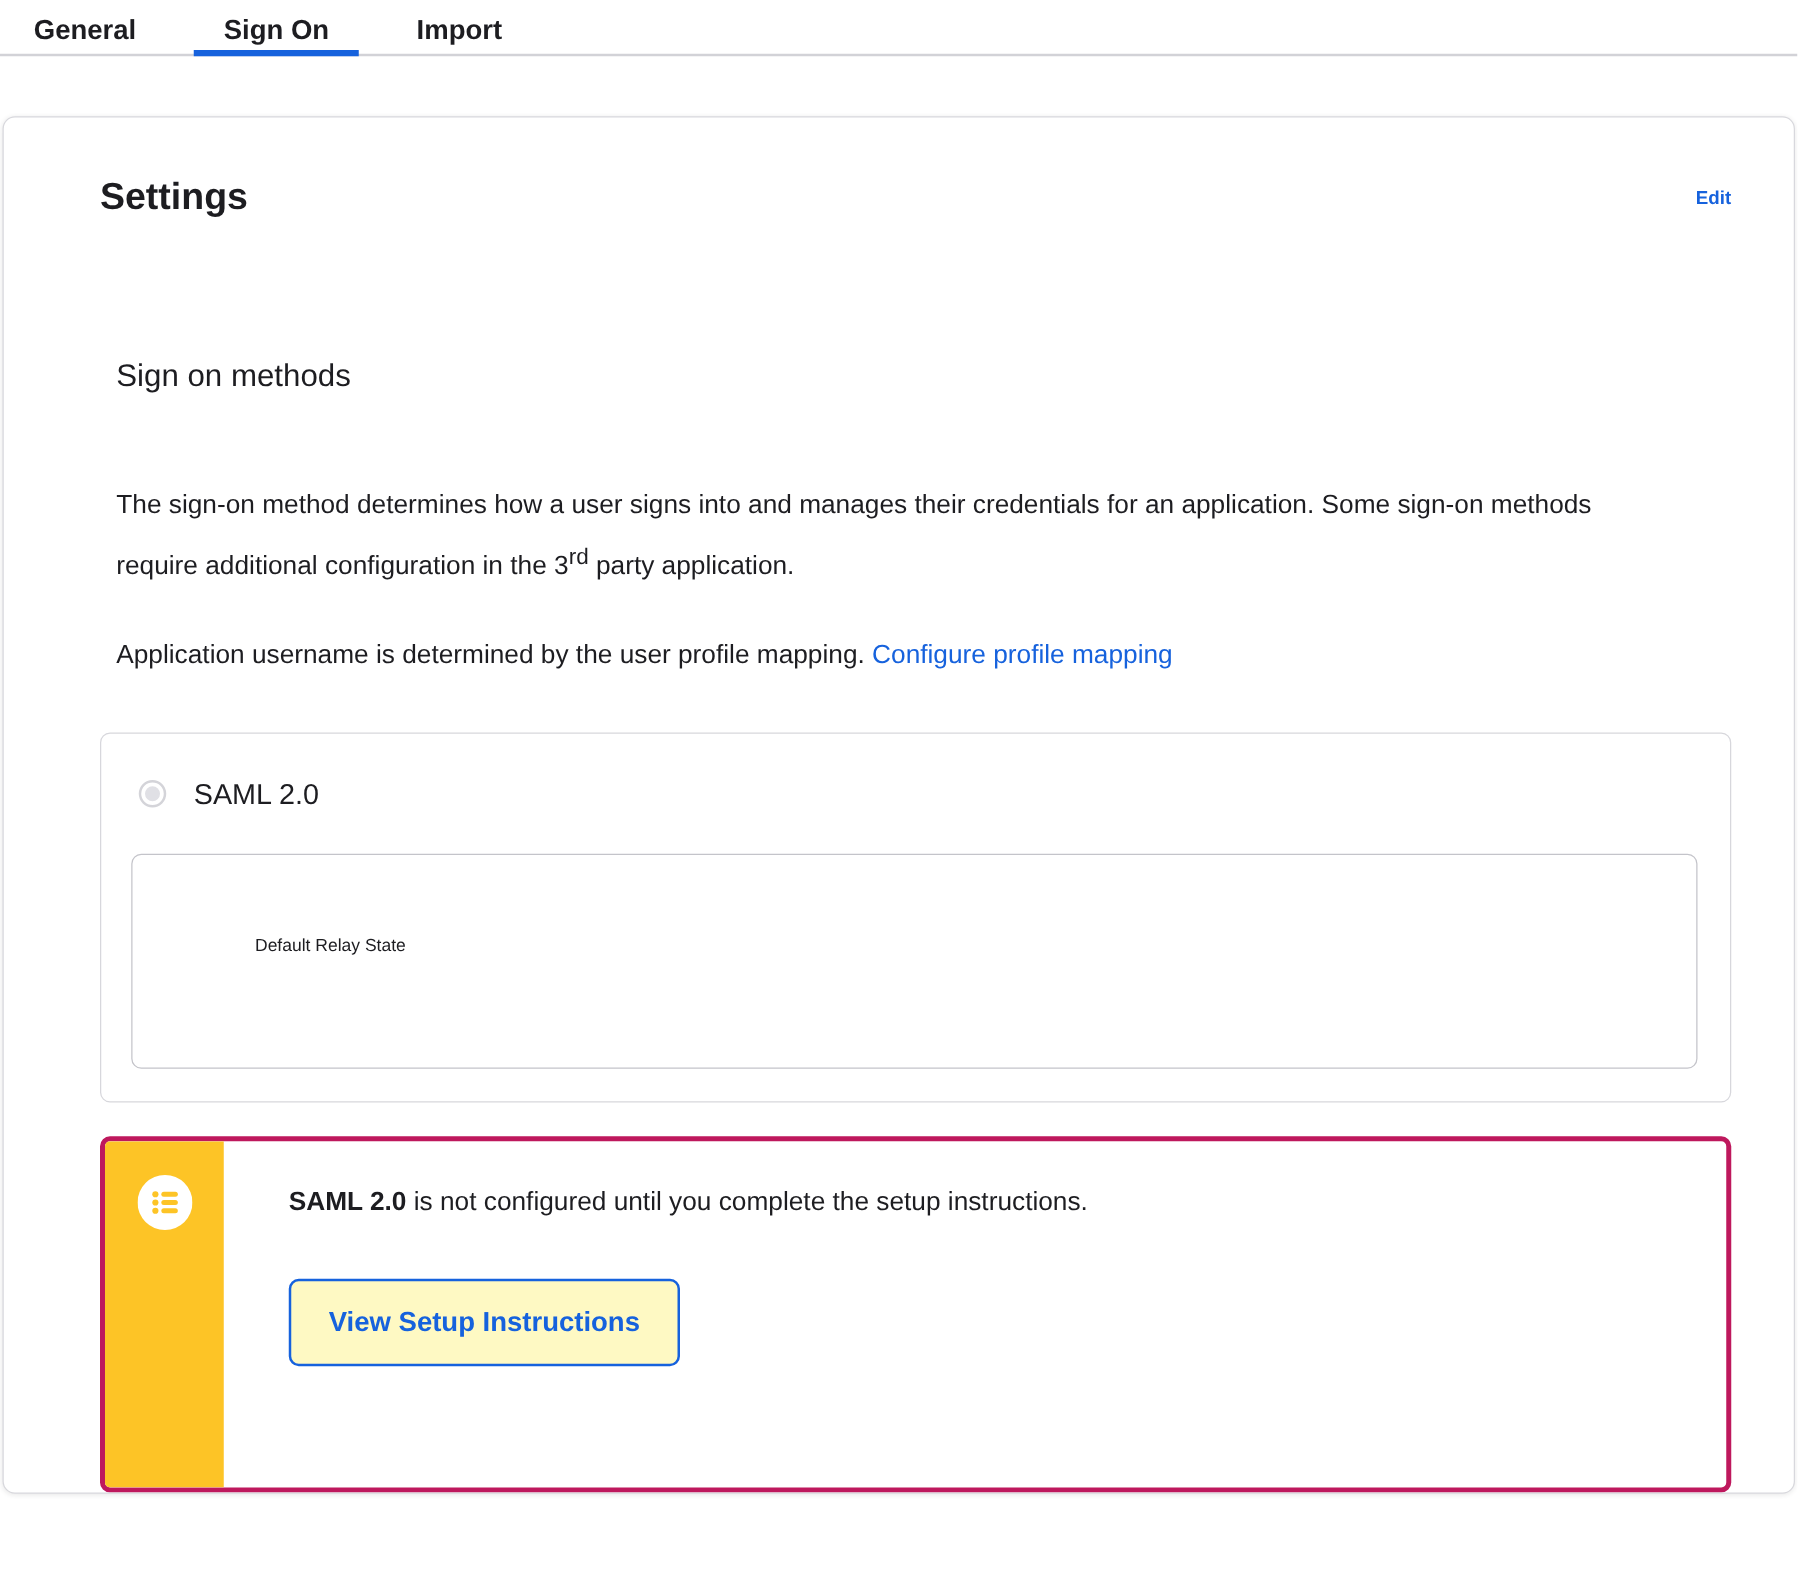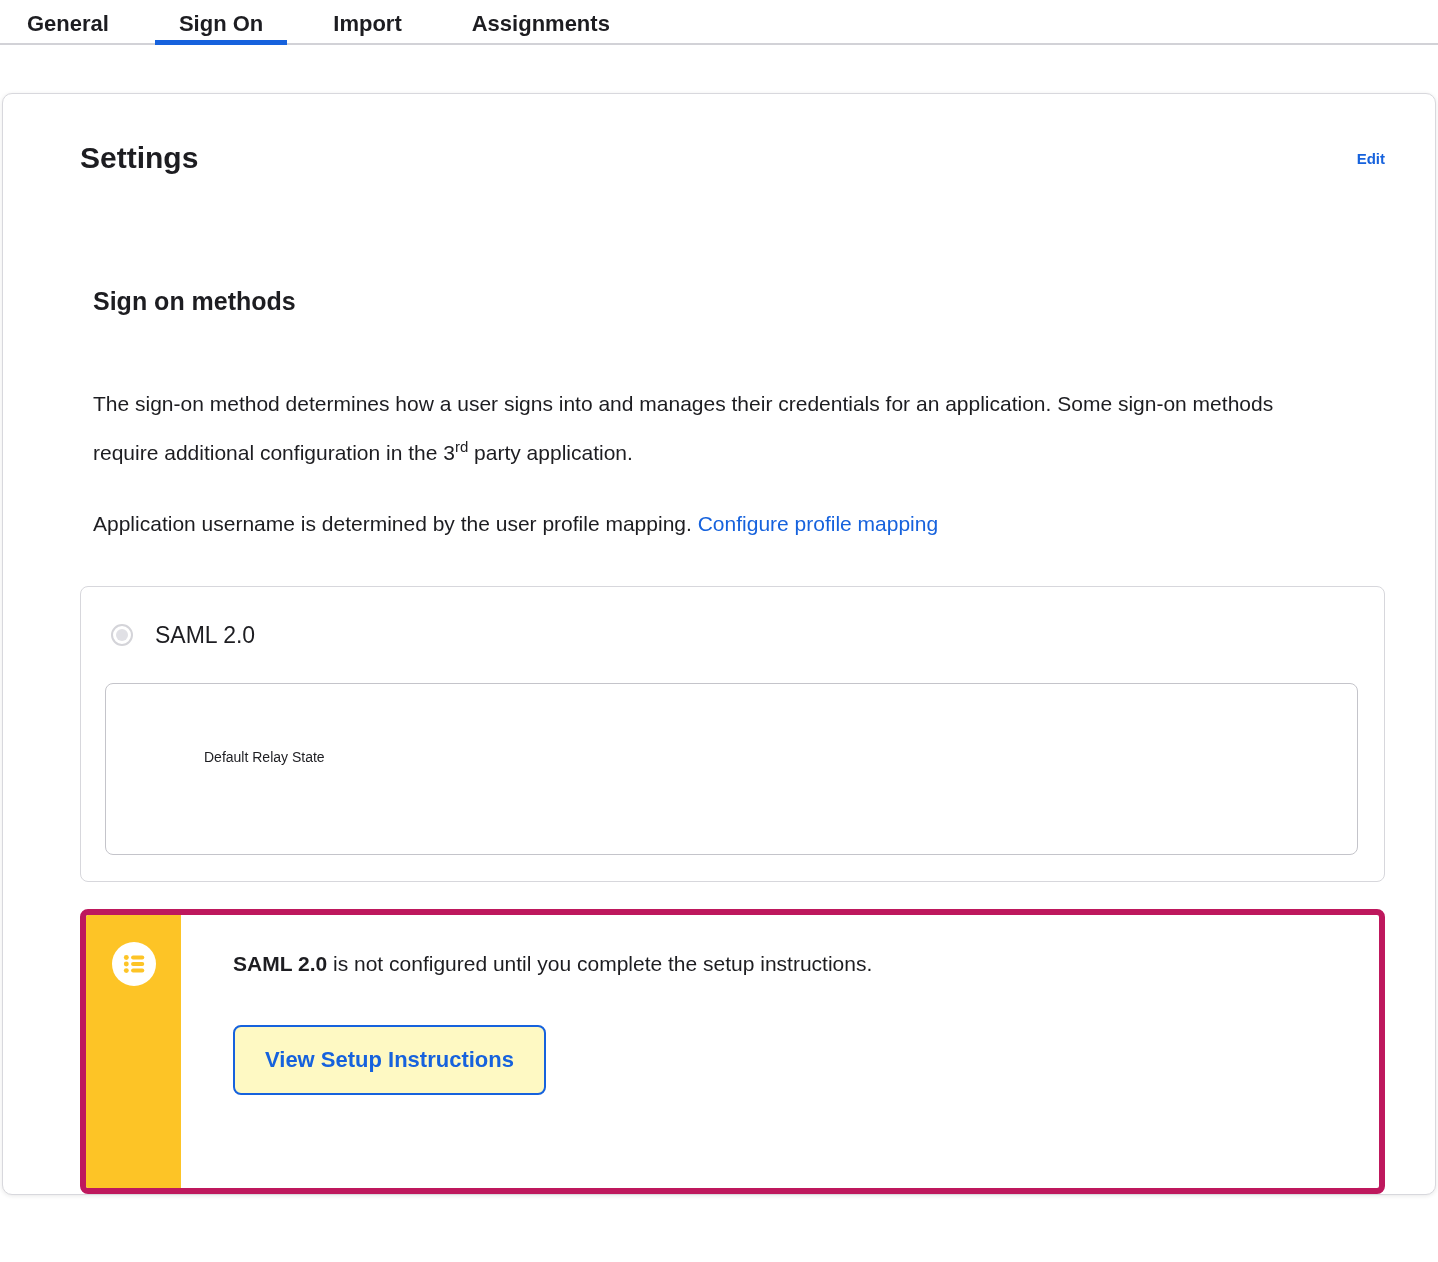--- a/index.html
+++ b/index.html
@@ -55,30 +55,30 @@
   .card-title{
     margin:0;font-size:30px;line-height:36px;font-weight:bold;color:var(--text);
   }
   .edit-link{
     margin-top:10px;
     font-size:15px;font-weight:bold;color:var(--accent);cursor:pointer;
   }
 
   .section-title{
     margin:110px 0 0 13px;
-    font-size:25px;line-height:30px;font-weight:bold;color:var(--text);
+    font-size:25px;line-height:30px;font-weight:normal;color:var(--text);
   }
   .para{
     margin:0 0 0 13px;
     font-size:21px;line-height:49px;color:var(--text);
     max-width:1240px;
   }
   .para.first{margin-top:63px;}
   .para.second{margin-top:22px;}
-  .para sup{font-size:15px;line-height:0;text-align:right;}
+  .para sup{font-size:18px;line-height:0;text-align:right;}
   .inline-link{color:var(--accent);cursor:pointer;}
 
   
   .method-box{
     margin-top:38px;
     height:296px;
     border:1px solid var(--border);
     border-radius:8px;
     padding:34px 26px 0 24px;
     background:#fff;
@@ -103,21 +103,21 @@
     border-radius:8px;
     padding:64px 0 0 98px;
     background:#fff;
   }
   .relay-label{font-size:14px;color:var(--text);text-align:right;}
 
   
   .callout{
     margin-top:27px;
     height:285px;
-    border:6px solid #be185d;
+    border:4px solid #be185d;
     border-radius:8px;
     display:flex;
     overflow:hidden;
     background:#fff;
   }
   .callout-accent{
     width:95px;flex:none;
     background:var(--warning);
     display:flex;justify-content:center;align-items:flex-start;
     padding-top:27px;
@@ -143,21 +143,20 @@
   }
   .metadata-line{margin-top:40px;}
 </style>
 </head>
 <body>
 
 <nav class="tabbar">
   <div class="tab">General</div>
   <div class="tab active">Sign On</div>
   <div class="tab">Import</div>
-  <div class="tab">Assignments</div>
 </nav>
 
 <section class="card">
   <div class="card-header">
     <h1 class="card-title">Settings</h1>
     <a class="edit-link" href="#">Edit</a>
   </div>
 
   <h2 class="section-title">Sign on methods</h2>
 

